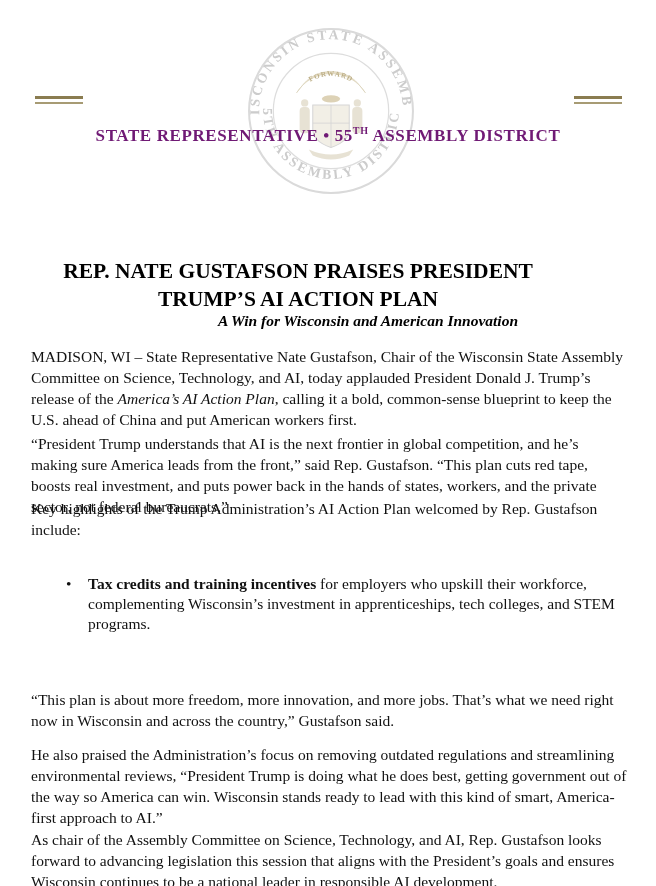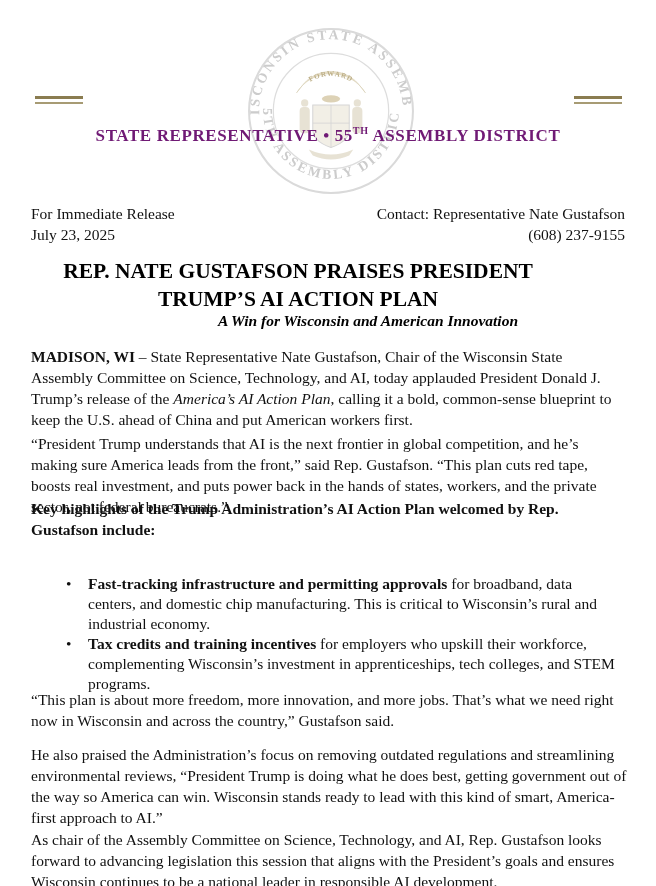--- a/index.html
+++ b/index.html
@@ -58,21 +58,21 @@
     position:absolute;left:0;top:311px;width:656px;
     text-align:center;font-weight:bold;font-style:italic;
     font-size:15.5px;line-height:20px;color:#000;margin-left:40px;
   }
   
   .para{
     position:absolute;left:31px;width:596px;
     font-size:15.5px;line-height:21px;
     text-align:left;
   }
-  .para b{font-weight:bold;}
+  .para b{font-weight:normal;}
   .para i{font-style:italic;}
   ul.bullets{
     position:absolute;left:31px;width:596px;
     margin:0;padding:0;list-style:none;
     font-size:15.5px;line-height:20px;
   }
   ul.bullets li{position:relative;margin-left:57px;margin-right:10px;}
   ul.bullets li::before{
     content:"\2022";
     position:absolute;left:-22px;top:0;
@@ -114,41 +114,30 @@
     <div class="bar1"></div>
       <div class="bar2"></div>
   </div>
   <div class="rule rule-right">
     <div class="bar1"></div>
       <div class="bar2"></div>
   </div>
 
   <div class="rep-sub"><span>STATE REPRESENTATIVE • 55</span><sup>TH</sup><span> ASSEMBLY DISTRICT</span></div>
 
-  <div class="release-row">
-    <div class="release-left">
-      <div>For Immediate Release</div>
-      <div>July 23, 2025</div>
-    </div>
-    <div class="release-right">
-      <div>Contact: Representative Nate Gustafson</div>
-      <div>(608) 237-9155</div>
-    </div>
-  </div>
 
   <div class="headline">
     <div>REP. NATE GUSTAFSON PRAISES PRESIDENT</div>
     <div>TRUMP’S AI ACTION PLAN</div>
   </div>
   <div class="headline-sub">A Win for Wisconsin and American Innovation</div>
 
   <div class="para" style="top:346px"><b>MADISON, WI</b><span> – State Representative Nate Gustafson, Chair of the Wisconsin State Assembly Committee on Science, Technology, and AI, today applauded President Donald J. Trump’s release of the </span><i>America’s AI Action Plan</i><span>, calling it a bold, common-sense blueprint to keep the U.S. ahead of China and put American workers first.</span></div>
   <div class="para" style="top:433px"><span>“President Trump understands that AI is the next frontier in global competition, and he’s making sure America leads from the front,” said Rep. Gustafson. “This plan cuts red tape, boosts real investment, and puts power back in the hands of states, workers, and the private sector, not federal bureaucrats.”</span></div>
   <div class="para" style="top:498px"><b>Key highlights of the Trump Administration’s AI Action Plan welcomed by Rep. Gustafson include:</b></div>
   <ul class="bullets" style="top:574px">
-      <li><b>Fast-tracking infrastructure and permitting approvals</b><span> for broadband, data centers, and domestic chip manufacturing. This is critical to Wisconsin’s rural and industrial economy.</span></li>
       <li><b>Tax credits and training incentives</b><span> for employers who upskill their workforce, complementing Wisconsin’s investment in apprenticeships, tech colleges, and STEM programs.</span></li>
     </ul>
   <div class="para" style="top:689px"><span>“This plan is about more freedom, more innovation, and more jobs. That’s what we need right now in Wisconsin and across the country,” Gustafson said.</span></div>
   <div class="para" style="top:744px"><span>He also praised the Administration’s focus on removing outdated regulations and streamlining environmental reviews, “President Trump is doing what he does best, getting government out of the way so America can win. Wisconsin stands ready to lead with this kind of smart, America-first approach to AI.”</span></div>
   <div class="para" style="top:829px"><span>As chair of the Assembly Committee on Science, Technology, and AI, Rep. Gustafson looks forward to advancing legislation this session that aligns with the President’s goals and ensures Wisconsin continues to be a national leader in responsible AI development.</span></div>
 
 </div>
 
 </body></html>

